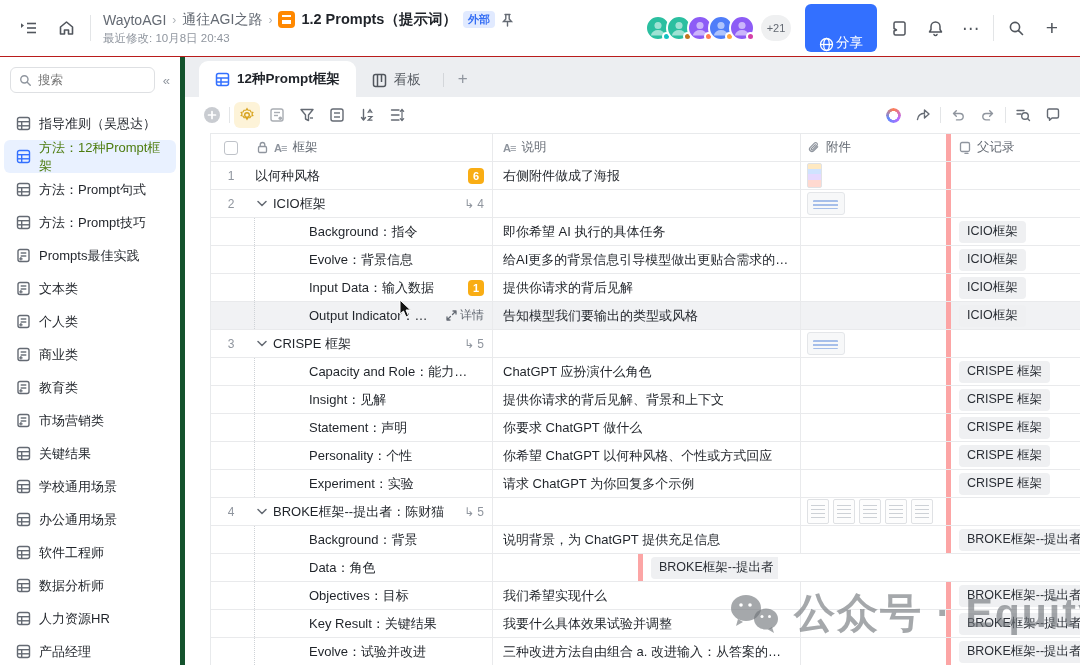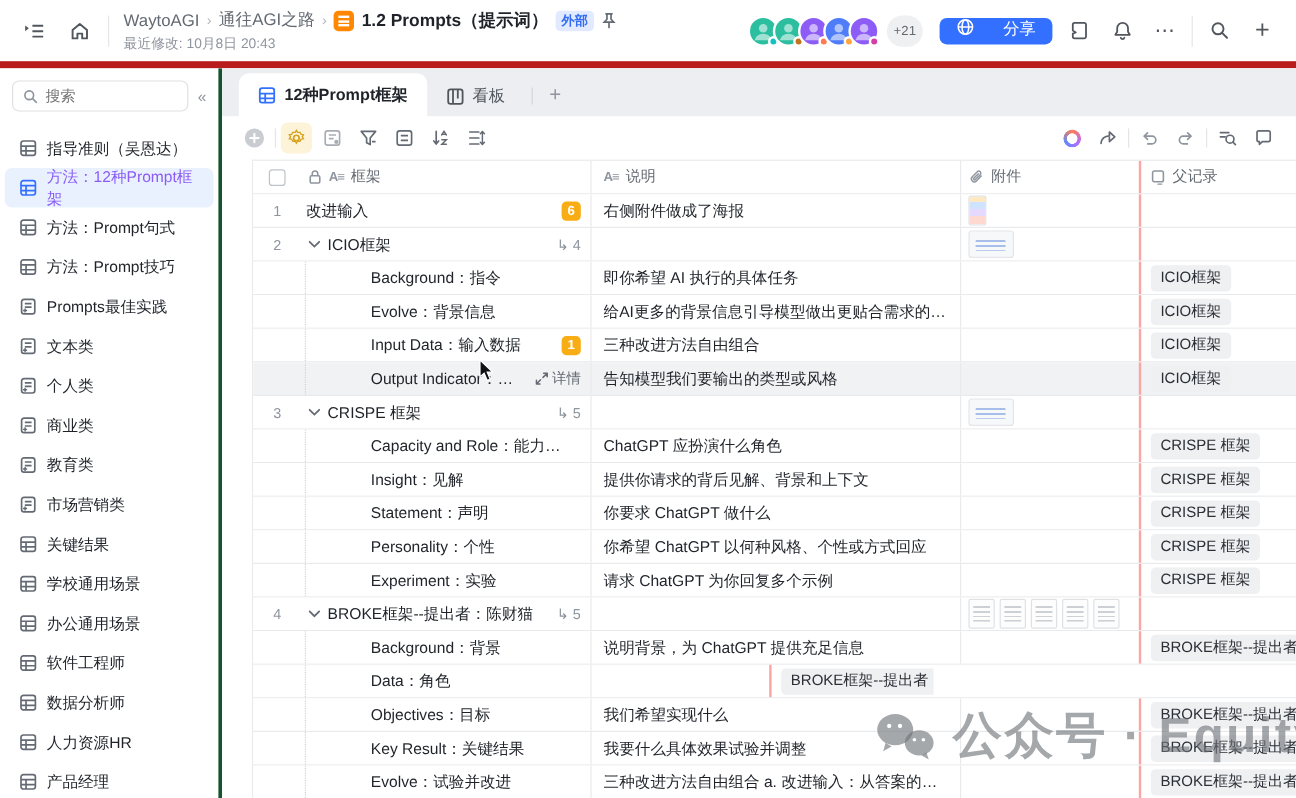--- a/index.html
+++ b/index.html
@@ -1,54 +1,54 @@
 <!DOCTYPE html>
 <html><head>
 <meta charset="utf-8">
 <style>
   *{margin:0;padding:0;box-sizing:border-box}
   html,body{background:#fff}
   .app{width:1080px;height:665px;position:relative;overflow:hidden;background:#fff;
        font-family:"Liberation Sans","DejaVu Sans",sans-serif;color:#1f2329;font-size:13px}
 
   
-  .topbar{height:57px;border-bottom:6px solid #b91c1c;display:flex;align-items:center;padding:0 14px;gap:10px;background:#fff}
+  .topbar{height:57px;border-bottom:1px solid #b91c1c;display:flex;align-items:center;padding:0 14px;gap:10px;background:#fff}
   .tb-icon{width:28px;height:28px;display:flex;align-items:center;justify-content:center;border-radius:6px;color:#51565d;cursor:pointer;flex:none}
   .tb-icon svg{display:block}
   .vdiv{width:1px;height:26px;background:#e3e5e7;flex:none}
   .crumbblock{display:flex;flex-direction:column;justify-content:center;gap:2px;margin-left:2px}
   .crumbs{display:flex;align-items:center;gap:6px;font-size:14px;color:#646a73;white-space:nowrap}
   .crumb{cursor:pointer}
   .crumb-sep{color:#b0b5ba;font-size:12px}
   .doc-ico{width:17px;height:17px;border-radius:4px;background:#ff8800;display:inline-flex;align-items:center;justify-content:center;flex:none}
   .doc-ico i{display:block;width:9px;height:9px;border-top:2px solid #fff;border-bottom:2px solid #fff;position:relative}
   .doc-ico i:after{content:"";position:absolute;left:0;top:2.5px;width:100%;height:2px;background:#fff}
   .crumb-current{color:#1f2329;font-weight:bold;font-size:14.5px}
   .ext-badge{background:#e1eaff;color:#336df4;font-size:11px;padding:1px 5px;border-radius:4px;font-weight:bold}
   .modified{font-size:11.5px;color:#8f959e}
   .top-right{margin-left:auto;display:flex;align-items:center;gap:8px}
   .avatars{display:flex;align-items:center}
   .avatar{width:26px;height:26px;border-radius:50%;border:2px solid #fff;margin-left:-5px;position:relative;flex:none;cursor:pointer}
   .avatar:first-child{margin-left:0}
   .avatar svg{position:absolute;inset:0}
   .avatar .dot{position:absolute;right:-2px;bottom:-2px;width:9px;height:9px;border-radius:50%;border:2px solid #fff}
   .more-count{width:30px;height:26px;border-radius:13px;background:#eff0f1;color:#646a73;font-size:11px;display:flex;align-items:center;justify-content:center;margin-left:-2px;cursor:pointer}
-  .share-btn{height:22px;padding:0 14px;border-radius:6px;background:#3370ff;color:#fff;display:flex;align-items:flex-start;gap:24px;font-size:13.5px;cursor:pointer;border:none;margin-left:6px}
+  .share-btn{height:48px;padding:0 14px;border-radius:6px;background:#3370ff;color:#fff;display:flex;align-items:flex-end;gap:2px;font-size:13.5px;cursor:pointer;border:none;margin-left:6px}
 
   
   .bodywrap{display:flex;height:608px}
-  .sidebar{width:185px;flex:none;background:#fff;border-right:3px solid #14532d;padding-top:10px;position:relative}
+  .sidebar{width:185px;flex:none;background:#fff;border-right:5px solid #14532d;padding-top:10px;position:relative}
   .searchrow{display:flex;align-items:center;gap:8px;padding:0 10px}
   .searchbox{flex:1;height:26px;border:1px solid #dee0e3;border-radius:6px;display:flex;align-items:center;gap:6px;padding:0 8px;color:#8f959e;background:#fff;cursor:text}
   .searchbox input{border:none;outline:none;width:70px;font-size:12.5px;color:#1f2329;background:transparent;font-family:inherit}
   .collapse{color:#8f959e;font-size:13px;cursor:pointer}
   .side-list{margin-top:14px}
   .side-item{height:33px;display:flex;align-items:center;gap:8px;padding:0 12px;font-size:13px;color:#1f2329;cursor:pointer;border-radius:6px;margin:0 4px}
   .side-item .si-ico{color:#646a73;display:flex;flex:none}
-  .side-item.active{background:#e9f1ff;color:#8b5cf6}
+  .side-item.active{background:#e9f1ff;color:#4d7c0f}
   .side-item.active .si-ico{color:#3370ff}
 
   .main{flex:1;display:flex;flex-direction:column;background:#fff;position:relative;min-width:0}
   
   .tabstrip{height:40px;background:#eceef1;display:flex;align-items:flex-end;padding-left:14px;flex:none}
   .tab{height:34px;display:flex;align-items:center;gap:7px;padding:14px 16px;font-size:13.5px;color:#51565d;cursor:pointer;border-radius:9px 9px 0 0}
   .tab.active{background:#fff;height:36px;color:#1f2329;font-weight:bold}
   .tab .t-ico{display:flex}
   .tabdiv{width:1px;height:14px;background:#d3d6da;margin:0 6px 10px 6px}
   .tab-add{color:#8f959e;font-size:17px;margin-bottom:8px;padding:0 8px;cursor:pointer}
@@ -63,21 +63,21 @@
   .ai-ring{width:15px;height:15px;border-radius:50%;background:conic-gradient(#ff7d52,#b76bff,#5f8bff,#ff7d52);-webkit-mask:radial-gradient(circle,transparent 4.2px,#000 4.6px);mask:radial-gradient(circle,transparent 4.2px,#000 4.6px)}
 
   
   .tablewrap{margin-left:25px;flex:1;position:relative;overflow:hidden;border-left:1px solid #e8eaec;border-top:1px solid #e8eaec}
   .trow,.thead{display:flex;height:28px;border-bottom:1px solid #e9eaec;background:#fff;position:relative}
   .trow.hover{background:#f1f2f4}
   .c{height:100%;display:flex;align-items:center;flex:none;overflow:hidden;position:relative}
   .c0{width:40px;justify-content:center}
   .c1{width:242px;border-right:1px solid #e9eaec;padding:0 8px 0 4px;gap:4px}
   .c2{width:308px;border-right:1px solid #e9eaec;padding:0 10px}
-  .c3{width:150px;border-right:2px solid #fca5a5;padding:0 6px;gap:4px}
+  .c3{width:150px;border-right:5px solid #fca5a5;padding:0 6px;gap:4px}
   .c4{width:135px;padding:0 8px}
   .thead{color:#646a73;font-size:12.5px}
   .thead .c1{gap:6px;padding-left:6px}
   .thead .c2,.thead .c3,.thead .c4{gap:6px}
   .checkbox{width:14px;height:14px;border:1.5px solid #bfc3c9;border-radius:3px;background:#fff;cursor:pointer}
   .ftype{color:#8f959e;font-size:11px;letter-spacing:-1px;font-weight:bold}
   .rownum{color:#8f959e;font-size:12px}
   .chev{color:#646a73;display:flex;cursor:pointer;width:14px;flex:none;justify-content:center}
   .rname{white-space:nowrap;overflow:hidden;text-overflow:ellipsis;cursor:text}
   .trow .sub-ind{width:50px;flex:none}
@@ -562,21 +562,21 @@
             <span>父记录</span>
           </div>
         </div>
         <div id="rows">
             <div class="trow">
     <div class="c c0">
                 <span class="rownum">1</span>
               </div>
     <div class="c c1">
 
-      <span class="rname">改进输入</span>
+      <span class="rname">以何种风格</span>
       <span class="cellspace"></span>
 
       <span class="num-badge" style="display: flex;">6</span>
 
     </div>
     <div class="c c2">
                 <span class="desc">右侧附件做成了海报</span>
               </div>
     <div class="c c3">
                 <span class="att-poster"></span>
@@ -652,21 +652,21 @@
     <div class="c c1">
       <span class="sub-ind" style="display: block;"></span>
 
       <span class="rname">Input Data：输入数据</span>
       <span class="cellspace"></span>
 
       <span class="num-badge" style="display: flex;">1</span>
 
     </div>
     <div class="c c2">
-                <span class="desc">三种改进方法自由组合</span>
+                <span class="desc">提供你请求的背后见解</span>
               </div>
     <div class="c c3"></div>
     <div class="c c4">
                 <span class="tag">ICIO框架</span>
               </div>
   </div>
             <div class="trow sub hover">
     <div class="c c0">
                 <span class="rownum"></span>
               </div>

